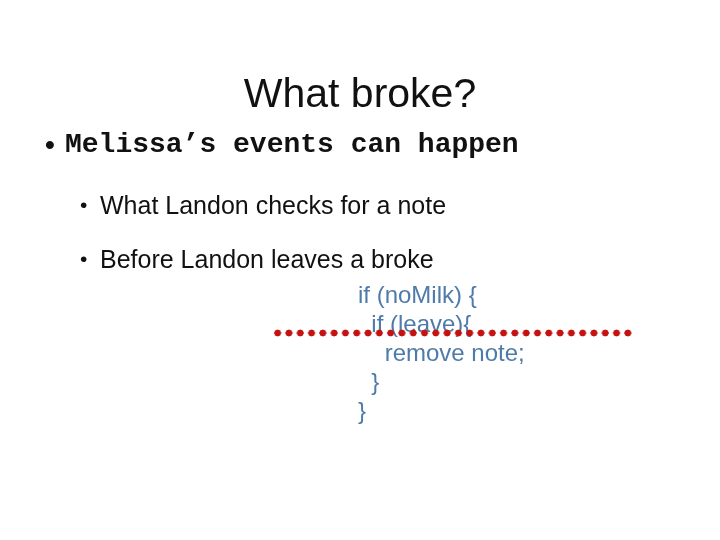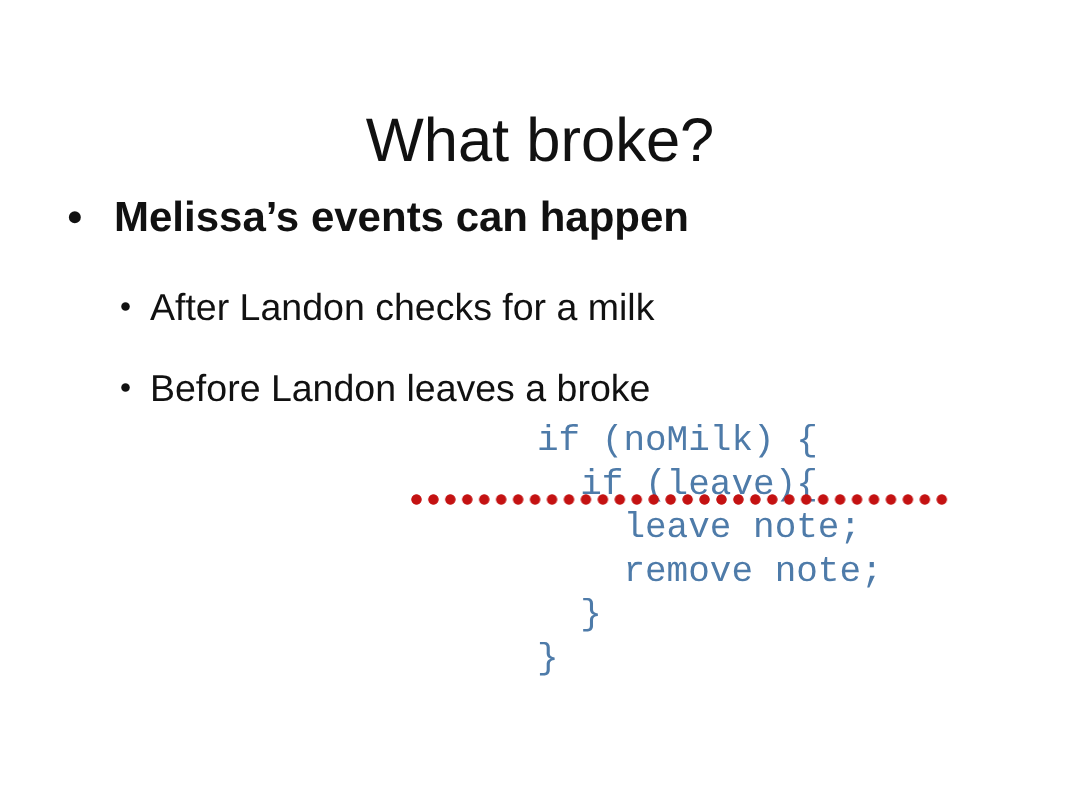--- a/index.html
+++ b/index.html
@@ -34,36 +34,36 @@
     width: 720px;
     white-space: nowrap;
   }
   .bullet-l1 {
     top: 128px;
     font-size: 28px;
     line-height: 34px;
     font-weight: 700;
   }
   .bullet-l1 .marker { position: absolute; left: 45px; }
-  .bullet-l1 .text   { position: absolute; left: 76px; }
+  .bullet-l1 .text   { position: absolute; left: 65px; font-family: Liberation Mono, monospace; }
   .bullet-l2 {
     font-size: 25px;
     line-height: 30px;
     font-weight: 400;
   }
   .sub1 { top: 190px; }
   .sub2 { top: 244px; }
   .bullet-l2 .marker { position: absolute; left: 80px; font-size: 21px; line-height: 30px; }
   .bullet-l2 .text   { position: absolute; left: 100px; }
   .code {
     position: absolute;
     left: 358px;
     top: 280px;
     margin: 0;
-    font-family: Liberation Mono, monospace;
+    font-family: Liberation Sans, sans-serif;
     font-size: 24px;
     line-height: 29px;
     color: var(--code-color, #4e7ba9);
     white-space: pre;
   }
   .dotline {
     position: absolute;
     left: 272px;
     top: 328px;
     width: 360px;
@@ -81,25 +81,25 @@
 
   <h1 class="title">What broke?</h1>
 
   <div class="line bullet-l1">
     <span class="marker">•</span>
     <span class="text">Melissa’s events can happen</span>
   </div>
 
   <div class="line bullet-l2 sub1">
     <span class="marker">•</span>
-    <span class="text">After Landon checks for a milk</span>
+    <span class="text">What Landon checks for a note</span>
   </div>
 
   <div class="line bullet-l2 sub2">
     <span class="marker">•</span>
     <span class="text">Before Landon leaves a broke</span>
   </div>
 
-  <pre class="code"><div>if (noMilk) {</div><div>  if (leave){</div><div>    leave note;</div><div>    remove note;</div><div>  }</div><div>}</div></pre>
+  <pre class="code"><div>if (noMilk) {</div><div>  if (leave){</div><div>    remove note;</div><div>  }</div><div>}</div></pre>
 
   <div class="dotline"></div>
 
 </div>
 
 </body></html>

